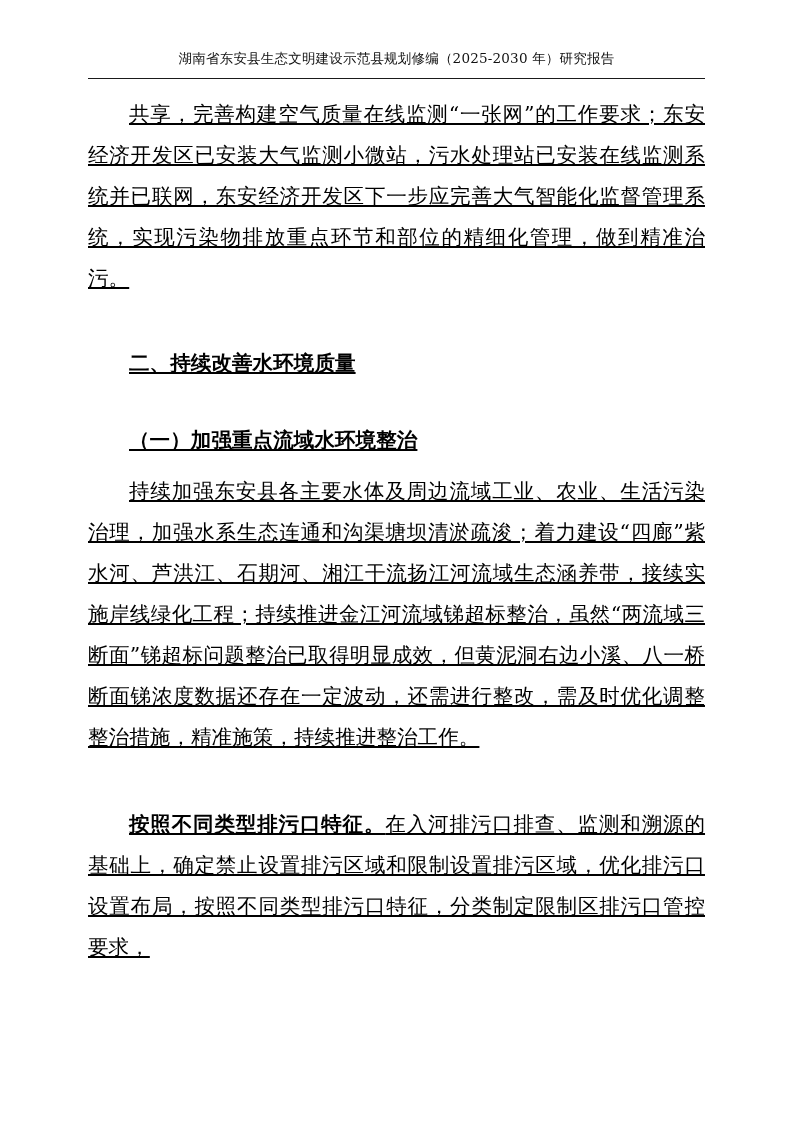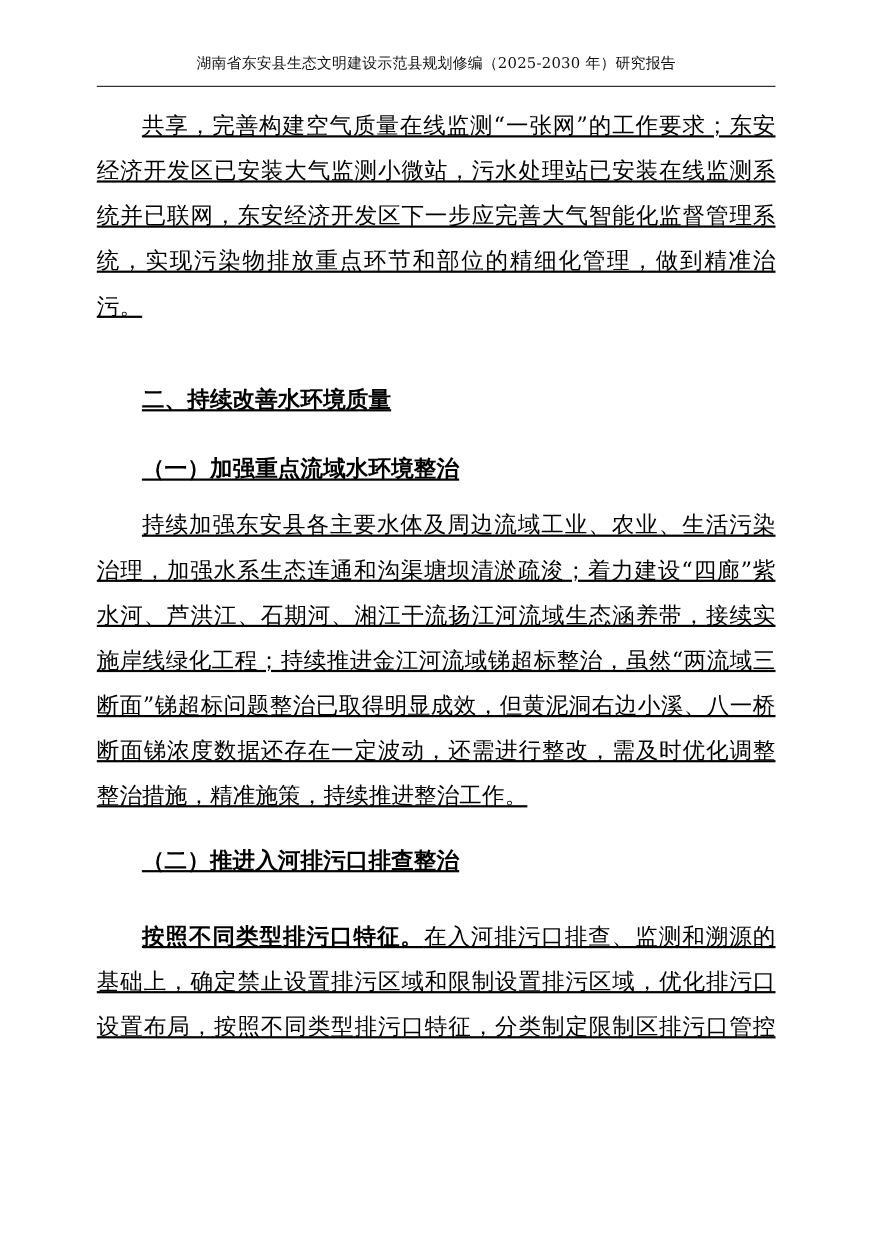--- a/index.html
+++ b/index.html
@@ -68,20 +68,21 @@
   p.heading {
     font-weight: bold;
     text-indent: 41px;
     text-align: left;
     margin-top: 22px;
   }
   p.subheading {
     font-weight: bold;
     text-indent: 41px;
     text-align: left;
+    margin-top: 14px;
   }
   .gap-sm { height: 10px; }
   .gap-md { height: 18px; }
   .gap-lg { height: 22px; }
   .bold-lead { font-weight: bold; }
   .page-number {
     position: absolute;
     left: 0;
     top: 1037px;
     width: 617px;
@@ -113,21 +114,20 @@
       <div class="gap-lg"></div>
 
       <p class="subheading">（一）加强重点流域水环境整治</p>
 
       <div class="gap-sm"></div>
 
       <p class="indent">持续加强东安县各主要水体及周边流域工业、农业、生活污染治理，加强水系生态连通和沟渠塘坝清淤疏浚；着力建设“四廊”紫水河、芦洪江、石期河、湘江干流扬江河流域生态涵养带，接续实施岸线绿化工程；持续推进金江河流域锑超标整治，虽然“两流域三断面”锑超标问题整治已取得明显成效，但黄泥洞右边小溪、八一桥断面锑浓度数据还存在一定波动，还需进行整改，需及时优化调整整治措施，精准施策，持续推进整治工作。</p>
 
       <div class="gap-md"></div>
 
-      <p class="subheading">（二）推进入河排污口排查整治</p>
 
       <div class="gap-sm"></div>
 
 
       <div class="gap-md"></div>
 
       <p class="indent"><span class="bold-lead">按照不同类型排污口特征。</span><span>在入河排污口排查、监测和溯源的基础上，确定禁止设置排污区域和限制设置排污区域，优化排污口设置布局，按照不同类型排污口特征，分类制定限制区排污口管控要求，</span></p>
 
     </div>
 

